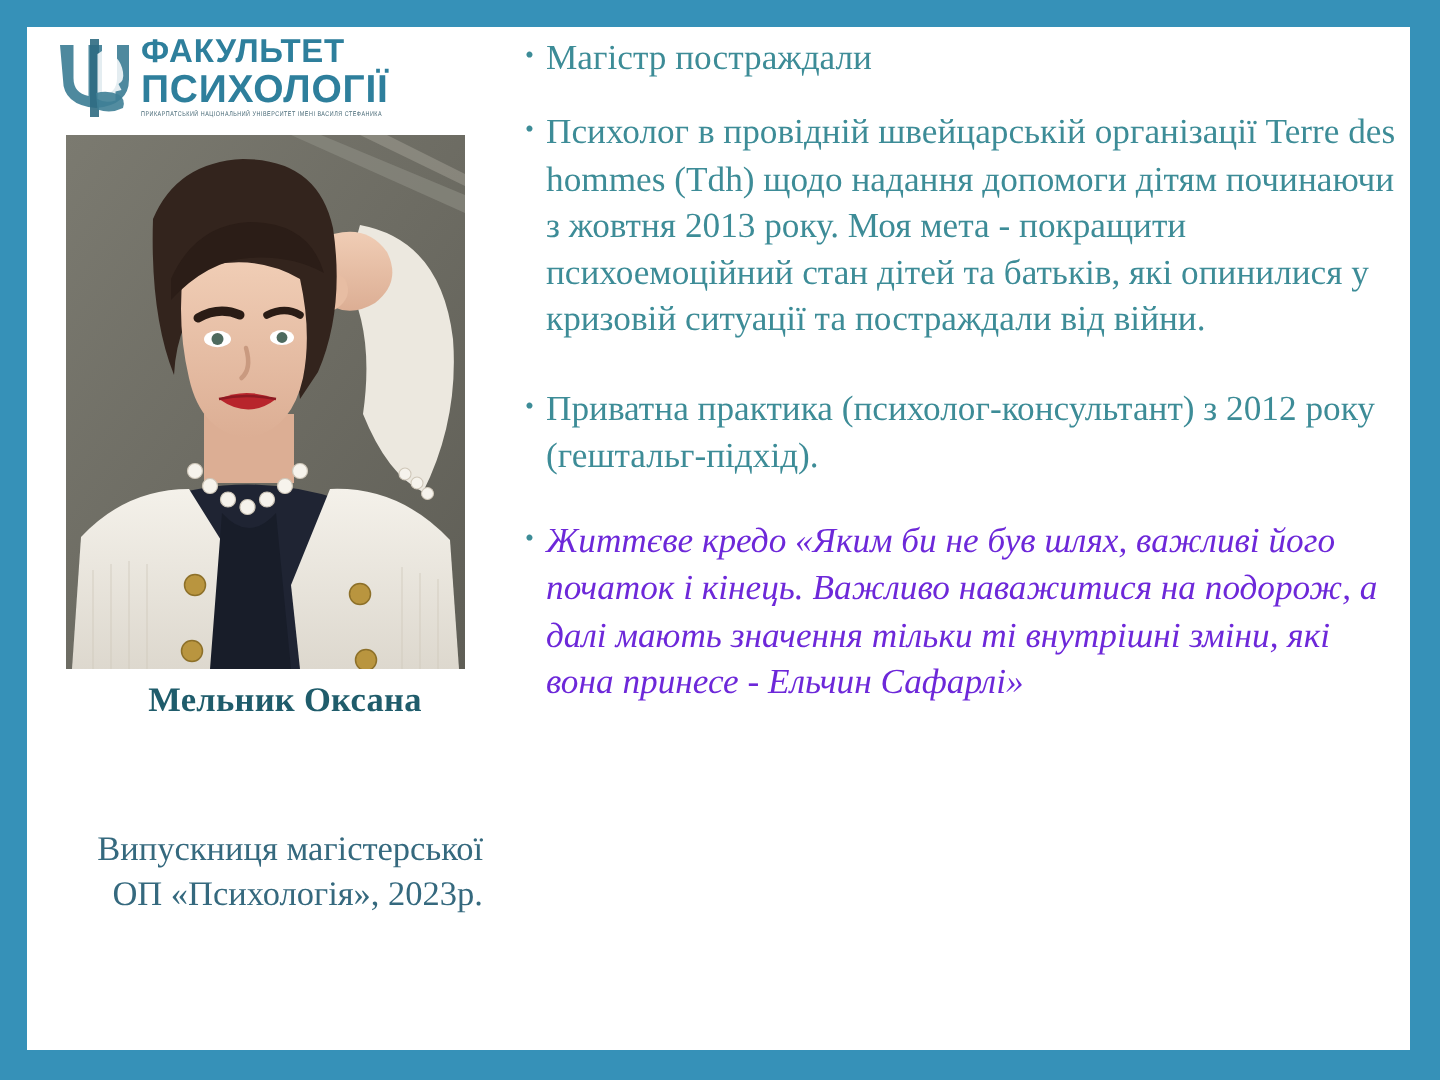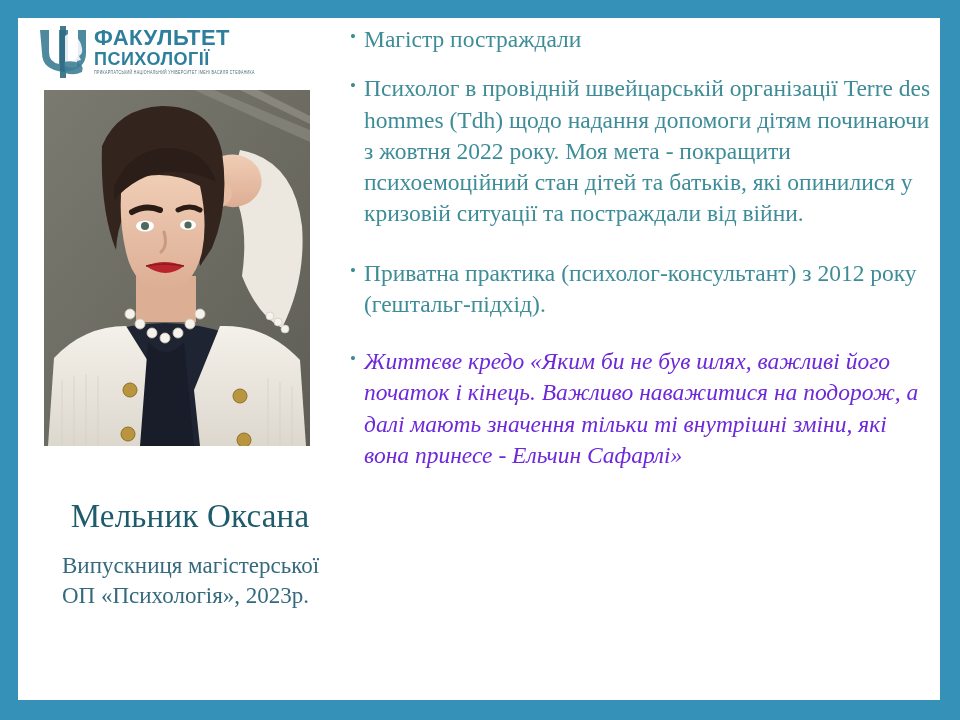--- a/index.html
+++ b/index.html
@@ -67,21 +67,21 @@
     margin-left: 2px;
     line-height: 1;
   }
   .logo-line1, .logo-line2 {
     font-family: "Liberation Sans", sans-serif;
     font-weight: 700;
     color: #2e7f9c;
     letter-spacing: 0.5px;
   }
   .logo-line1 { font-size: 22px; }
-  .logo-line2 { font-size: 18px; margin-top: 1px; }
+  .logo-line2 { font-size: 26px; margin-top: 1px; }
   .logo-sub {
     font-family: "Liberation Sans", sans-serif;
     font-size: 3.6px;
     color: #4a6b78;
     letter-spacing: 0.35px;
     margin-top: 3px;
     white-space: nowrap;
     transform: scaleY(1.25);
     transform-origin: left top;
   }
@@ -99,37 +99,37 @@
   .photo svg { display: block; }
 
   
   .person-name {
     position: absolute;
     left: 6px;
     top: 436px;
     width: 324px;
     text-align: center;
     font-family: "Liberation Serif", serif;
-    font-weight: 400;
-    font-size: 33px;
+    font-weight: 700;
+    font-size: 23px;
     color: #1f5c6b;
     letter-spacing: 0.2px;
-    margin-top: 44px;
   }
 
   
   .grad-note {
     position: absolute;
-    left: 40px;
+    left: 20px;
     top: 533px;
     width: 280px;
     font-family: "Liberation Serif", serif;
     font-size: 23px;
     line-height: 1.30;
     color: #35697e;
+    text-align: right;
   }
 
   
   .right-col {
     position: absolute;
     left: 332px;
     top: 0;
     width: 586px;
     height: 682px;
     padding-top: 6px;
@@ -297,21 +297,21 @@
 
     <div class="right-col">
 
       <div class="bullet b1">
         <span class="dot">•</span>
         <span class="btext">Магістр постраждали</span>
       </div>
 
       <div class="bullet b2">
         <span class="dot">•</span>
-        <span class="btext">Психолог в провідній швейцарській організації  Terre des hommes (Tdh) щодо надання допомоги дітям починаючи з жовтня 2022 року.  Моя мета - покращити психоемоційний стан дітей та батьків, які опинилися у кризовій ситуації та постраждали від війни.</span>
+        <span class="btext">Психолог в провідній швейцарській організації  Terre des hommes (Tdh) щодо надання допомоги дітям починаючи з жовтня 2013 року.  Моя мета - покращити психоемоційний стан дітей та батьків, які опинилися у кризовій ситуації та постраждали від війни.</span>
       </div>
 
       <div class="bullet b3">
         <span class="dot">•</span>
         <span class="btext">Приватна практика (психолог-консультант) з 2012 року (гештальг-підхід).</span>
       </div>
 
       <div class="bullet credo">
         <span class="dot">•</span>
         <span class="btext">Життєве кредо «Яким би не був шлях, важливі його початок і кінець. Важливо наважитися на подорож, а далі мають значення тільки ті внутрішні зміни, які вона принесе - Ельчин Сафарлі»</span>

